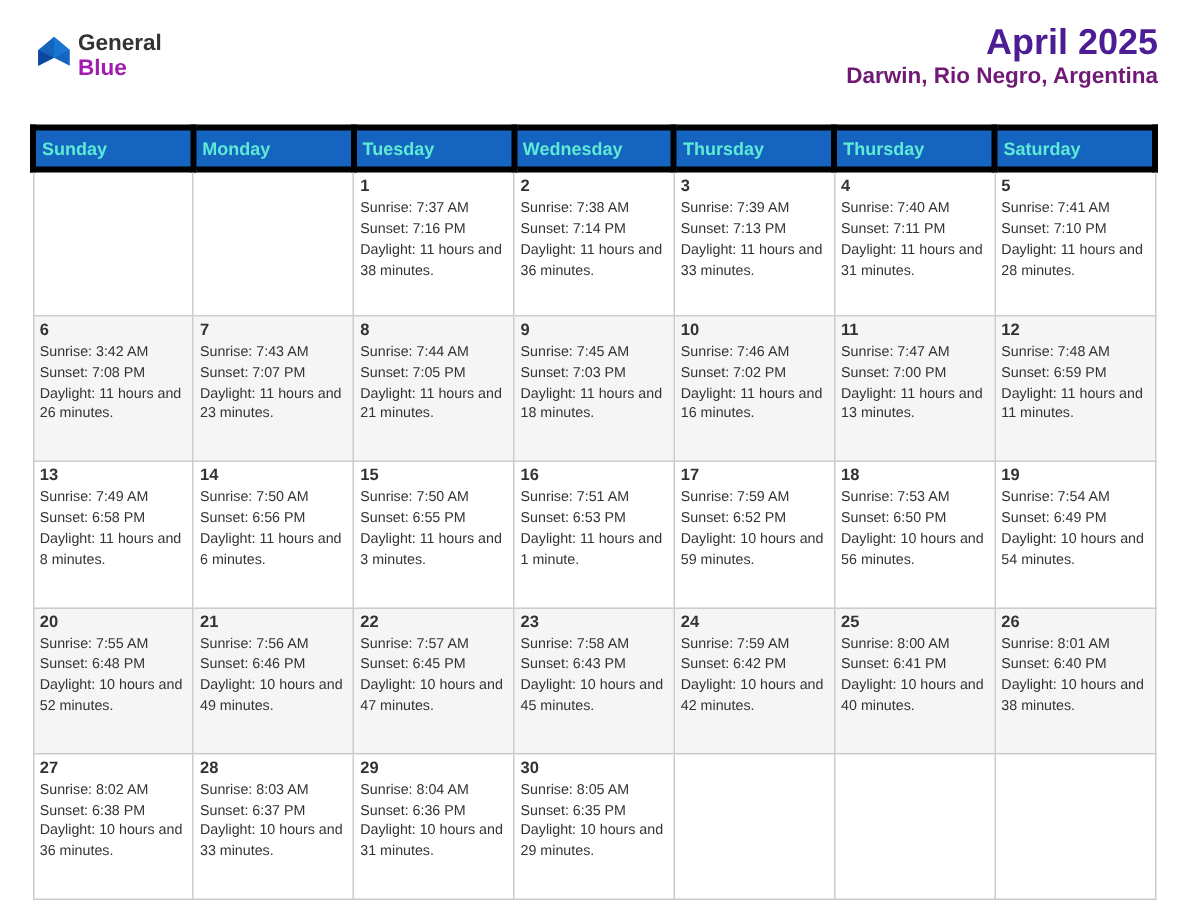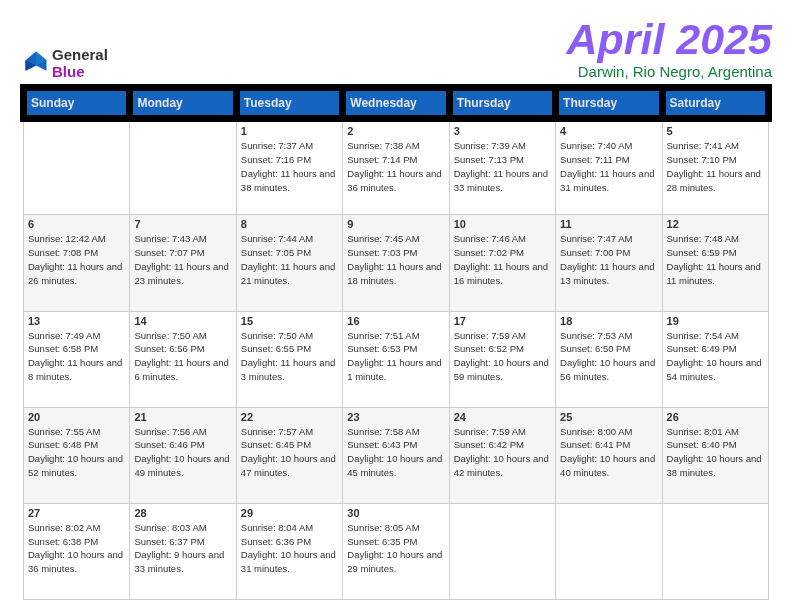--- a/index.html
+++ b/index.html
@@ -13,22 +13,22 @@
     .page {
       width: 792px;
       height: 612px;
       padding: 16px 20px 12px 20px;
       display: flex;
       flex-direction: column;
     }
     .header {
       display: flex;
       justify-content: space-between;
-      align-items: flex-end;
-      margin-bottom: 4px;
+      align-items: center;
+      margin-bottom: 24px;
     }
     .logo {
       display: flex;
       align-items: center;
       gap: 2px;
     }
     .logo-text {
       font-size: 15px;
       font-weight: bold;
       line-height: 1.1;
@@ -37,45 +37,45 @@
     .logo-text .blue { color: #a21caf; }
     .logo-icon {
       width: 28px;
       height: 28px;
       margin-left: 2px;
     }
     .title-block {
       text-align: right;
     }
     .main-title {
-      font-size: 43px;
-      font-weight: bold;
-      color: #8b5cf6;
+      font-size: 24px;
+      font-weight: bold;
+      color: #4c1d95;
       line-height: 1.1;
-      font-style: italic;
     }
     .subtitle {
       font-size: 15px;
-      color: #15803d;
+      color: #701a75;
+      font-weight: bold;
     }
     .calendar {
       flex: 1;
       border: 1px solid #ccc;
       border-collapse: collapse;
       width: 100%;
       table-layout: fixed;
     }
     .calendar th {
       background: #1565c0;
-      color: #e5e5e5;
+      color: #5eead4;
       font-size: 12px;
       font-weight: bold;
       padding: 5px 4px;
       text-align: left;
-      border: 7px solid #000000;
+      border: 4px solid #000000;
     }
     .calendar td {
       vertical-align: top;
       border: 1px solid #ccc;
       padding: 3px 4px;
       font-size: 9.5px;
       color: #333;
       height: 88px;
       background: #fff;
     }
@@ -155,21 +155,21 @@
             <div class="day-info"><span>Sunrise: 7:40 AM</span><br><span>Sunset: 7:11 PM</span><br><span>Daylight: 11 hours and 31 minutes.</span></div>
           </td>
           <td>
             <span class="day-num">5</span>
             <div class="day-info"><span>Sunrise: 7:41 AM</span><br><span>Sunset: 7:10 PM</span><br><span>Daylight: 11 hours and 28 minutes.</span></div>
           </td>
         </tr>
         <tr>
           <td>
             <span class="day-num">6</span>
-            <div class="day-info"><span>Sunrise: 12:42 AM</span><br><span>Sunset: 7:08 PM</span><br><span>Daylight: 11 hours and 26 minutes.</span></div>
+            <div class="day-info"><span>Sunrise: 3:42 AM</span><br><span>Sunset: 7:08 PM</span><br><span>Daylight: 11 hours and 26 minutes.</span></div>
           </td>
           <td>
             <span class="day-num">7</span>
             <div class="day-info"><span>Sunrise: 7:43 AM</span><br><span>Sunset: 7:07 PM</span><br><span>Daylight: 11 hours and 23 minutes.</span></div>
           </td>
           <td>
             <span class="day-num">8</span>
             <div class="day-info"><span>Sunrise: 7:44 AM</span><br><span>Sunset: 7:05 PM</span><br><span>Daylight: 11 hours and 21 minutes.</span></div>
           </td>
           <td>
@@ -249,21 +249,21 @@
             <div class="day-info"><span>Sunrise: 8:01 AM</span><br><span>Sunset: 6:40 PM</span><br><span>Daylight: 10 hours and 38 minutes.</span></div>
           </td>
         </tr>
         <tr>
           <td>
             <span class="day-num">27</span>
             <div class="day-info"><span>Sunrise: 8:02 AM</span><br><span>Sunset: 6:38 PM</span><br><span>Daylight: 10 hours and 36 minutes.</span></div>
           </td>
           <td>
             <span class="day-num">28</span>
-            <div class="day-info"><span>Sunrise: 8:03 AM</span><br><span>Sunset: 6:37 PM</span><br><span>Daylight: 9 hours and 33 minutes.</span></div>
+            <div class="day-info"><span>Sunrise: 8:03 AM</span><br><span>Sunset: 6:37 PM</span><br><span>Daylight: 10 hours and 33 minutes.</span></div>
           </td>
           <td>
             <span class="day-num">29</span>
             <div class="day-info"><span>Sunrise: 8:04 AM</span><br><span>Sunset: 6:36 PM</span><br><span>Daylight: 10 hours and 31 minutes.</span></div>
           </td>
           <td>
             <span class="day-num">30</span>
             <div class="day-info"><span>Sunrise: 8:05 AM</span><br><span>Sunset: 6:35 PM</span><br><span>Daylight: 10 hours and 29 minutes.</span></div>
           </td>
           <td class="empty-cell"></td>

